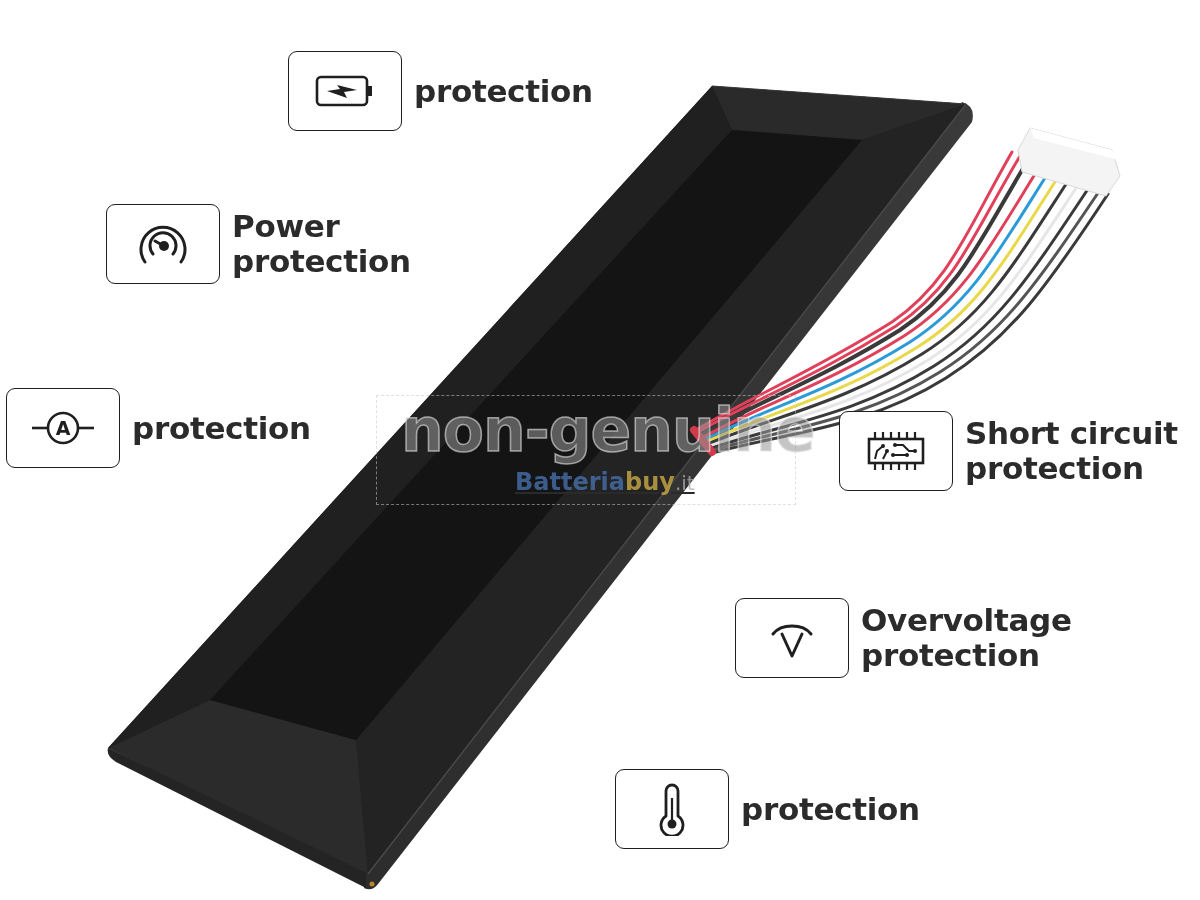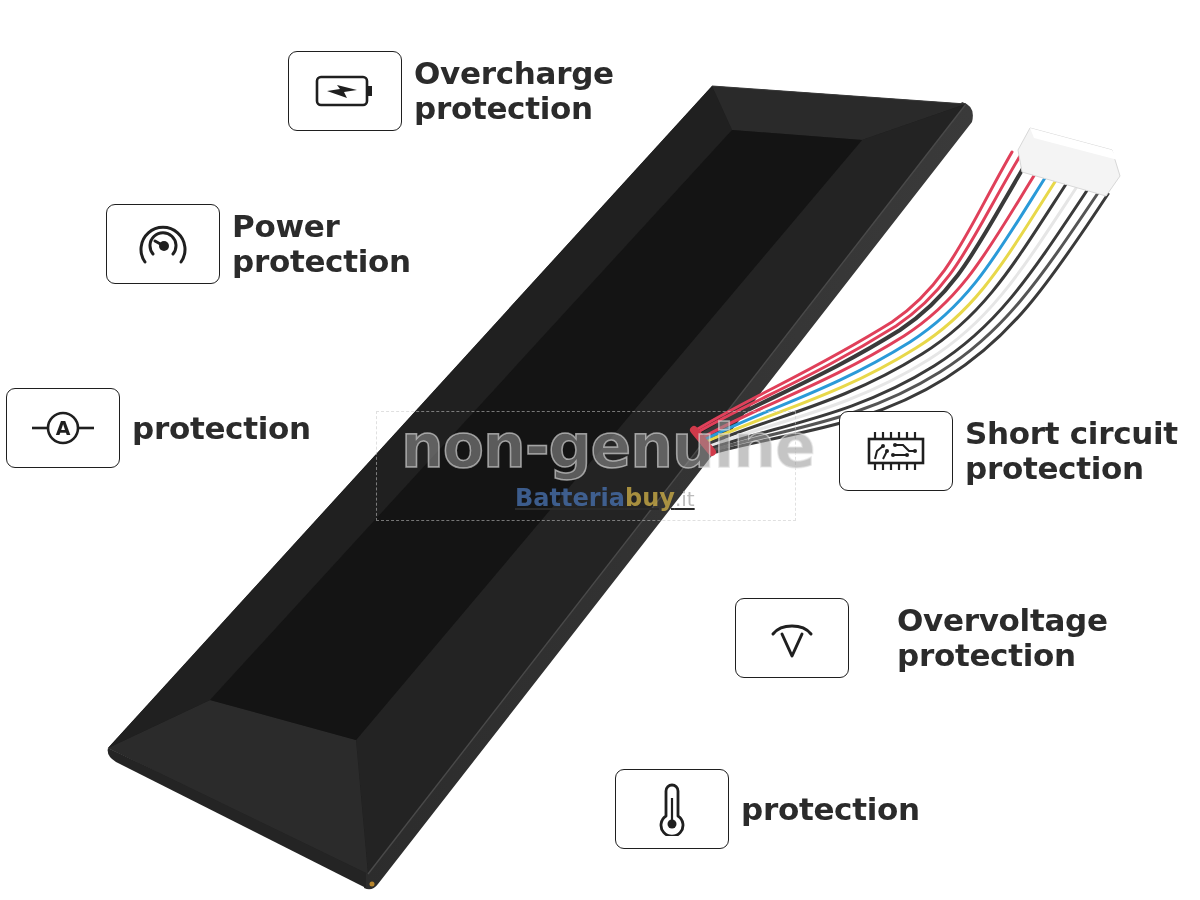--- a/index.html
+++ b/index.html
@@ -28,25 +28,25 @@
       letter-spacing: -0.3px;
       color: #2b2b2b;
       white-space: nowrap;
     }
     .feature-label span { display: block; }
 
     #f-overcharge  { left: 288px; top: 51px; }
     #f-power       { left: 106px; top: 204px; }
     #f-overcurrent { left: 6px;   top: 388px; }
     #f-short       { left: 839px; top: 411px; }
-    #f-overvoltage { left: 735px; top: 598px; gap: 36px; }
+    #f-overvoltage { left: 735px; top: 598px; }
     #f-temperature { left: 615px; top: 769px; }
 
     #watermark {
-      position: absolute; left: 376px; top: 411px; width: 420px; height: 110px;
+      position: absolute; left: 376px; top: 395px; width: 420px; height: 110px;
       border: 1px dashed rgba(200,200,200,0.55);
       pointer-events: none;
     }
     #watermark-main {
       position: absolute; left: 24px; top: 2px;
       font-family: "DejaVu Sans", sans-serif; font-weight: bold;
       font-size: 60px; line-height: 64px; letter-spacing: -1px;
       color: rgba(150,150,150,0.55);
       -webkit-text-stroke: 1.5px rgba(230,230,230,0.6);
       white-space: nowrap;
@@ -128,21 +128,20 @@
 
   <div class="feature" id="f-overcharge">
     <div class="icon-box">
       <svg width="64" height="40" viewBox="0 0 64 40">
         <rect x="4" y="6" width="50" height="28" rx="4" fill="none" stroke="#1f1f1f" stroke-width="2.6"></rect>
         <rect x="55" y="15" width="4" height="10" fill="#1f1f1f"></rect>
         <path d="M14 20 L27 18 L24 14 L44 19 L31 21 L34 27 Z" fill="#1f1f1f"></path>
       </svg>
     </div>
     <div class="feature-label">
-      <span>Overcharge</span>
       <span>protection</span>
     </div>
   </div>
 
   <div class="feature" id="f-power">
     <div class="icon-box">
       <svg width="60" height="56" viewBox="0 0 60 56">
         <path d="M12 46 A22 22 0 1 1 48 46" fill="none" stroke="#1f1f1f" stroke-width="3" stroke-linecap="round"></path>
         <path d="M20 38 A13 13 0 1 1 40 38" fill="none" stroke="#1f1f1f" stroke-width="3" stroke-linecap="round"></path>
         <circle cx="31" cy="30" r="5" fill="#1f1f1f"></circle>

